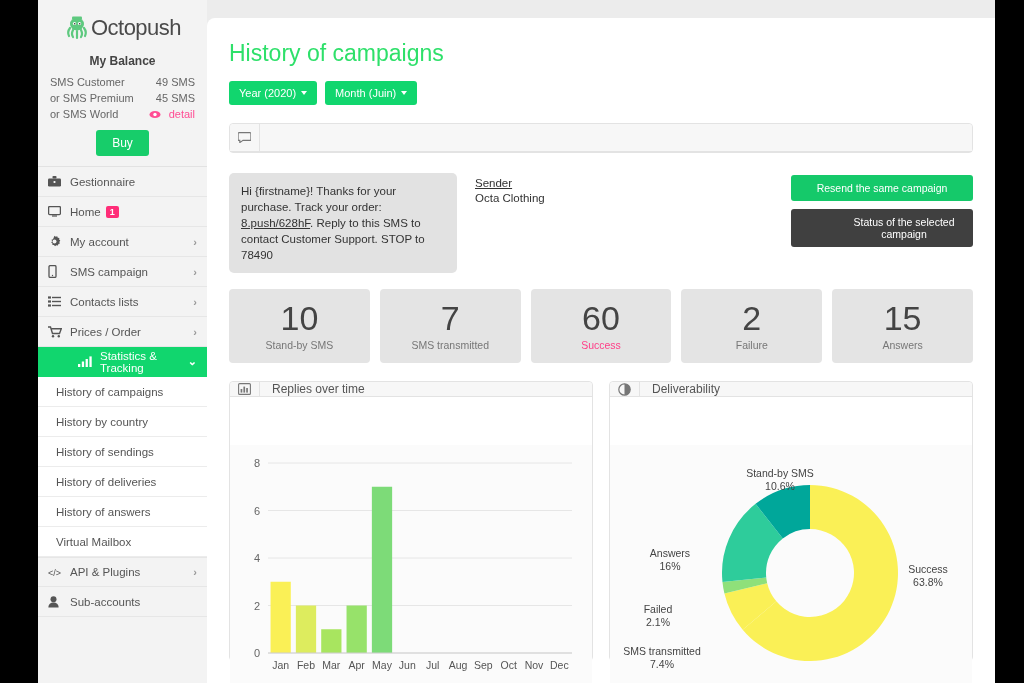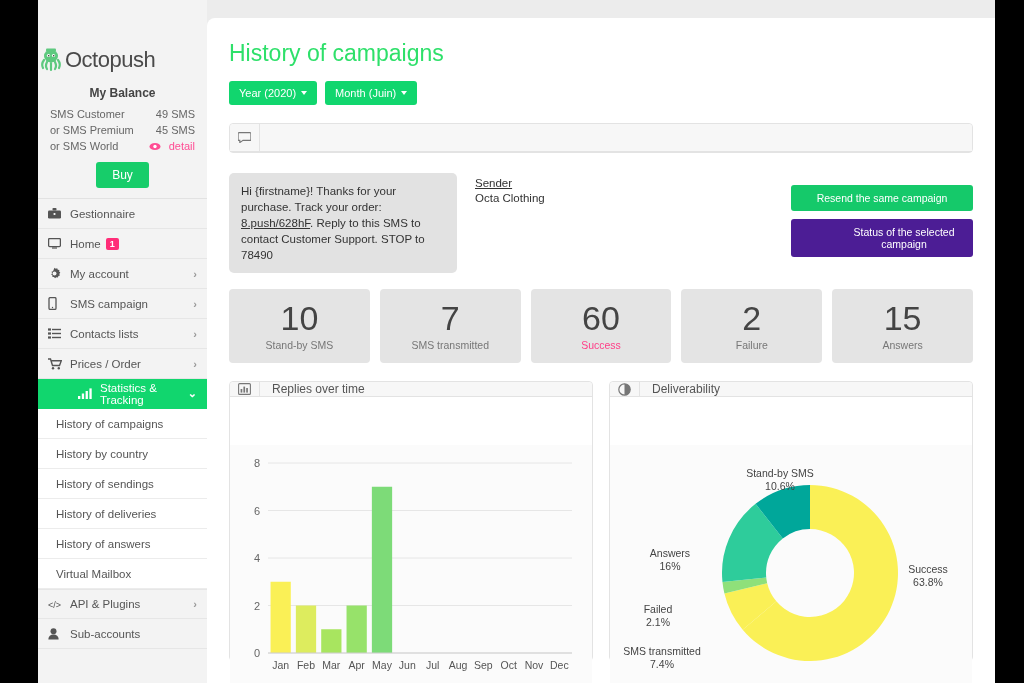--- a/index.html
+++ b/index.html
@@ -15,23 +15,22 @@
     background: #ececec;
     overflow: hidden;
   }
 
   
   #sidebar {
     position: absolute; left: 0; top: 0; width: 169px; height: 683px;
     background: #f3f3f3;
   }
   .logo-wrap {
-    height: 44px; display: flex; align-items: center; 
+    height: 44px; display: flex; align-items: center; justify-content: center;
     padding-top: 12px;
-    margin-top: 32px;
   }
   .logo-text {
     font-size: 22px; color: #4a4a4a; letter-spacing: -0.5px;
   }
   .octo-icon { margin-right: 1px; display:inline-block; vertical-align: middle;}
 
   .balance { padding: 10px 6px 0 6px; text-align: center; }
   .balance-title { font-size: 12px; font-weight: bold; color: #444; margin-bottom: 6px;}
   .bal-row {
     display: flex; justify-content: space-between;
@@ -115,28 +114,28 @@
 
   
   .msg-region { display:flex; align-items:flex-start; padding: 4px 0 16px 0; position:relative;}
   .bubble {
     background:#e2e2e2; border-radius: 5px; padding: 10px 12px;
     width: 228px; font-size: 11.5px; color:#333; line-height: 16px;
   }
   .bubble a { color:#333; text-decoration: underline;}
   .sender-box { margin-left: 18px; font-size: 11.5px; color:#333; padding-top: 4px;}
   .sender-label { text-decoration: underline; display:block; margin-bottom: 3px;}
-  .action-col { position:absolute; right: 0; top: 16px; width: 182px; }
+  .action-col { position:absolute; right: 0; top: 6px; width: 182px; }
   .act-btn {
     display:block; width:100%; text-align:center; border:none; border-radius:3px;
     font-size:10.5px; color:#fff; padding: 7px 4px; margin-bottom: 8px; cursor:pointer;
     font-family: inherit;
   }
   .act-green { background:#15c96a; }
-  .act-orange { background:#4c1d95;padding-left:48px; }
+  .act-orange { background:#404040;padding-left:48px; }
 
   
   .stats { display:flex; gap: 10px; margin-bottom: 18px;}
   .stat {
     flex:1; background:#e4e4e4; border-radius:4px; text-align:center;
     padding: 10px 4px 12px 4px;
   }
   .stat .num { font-size: 34px; color:#444; font-weight:300; line-height: 38px;}
   .stat .cap { font-size: 10.5px; color:#777; margin-top: 2px;}
   .stat .cap.pink { color:#ff3d87; }

